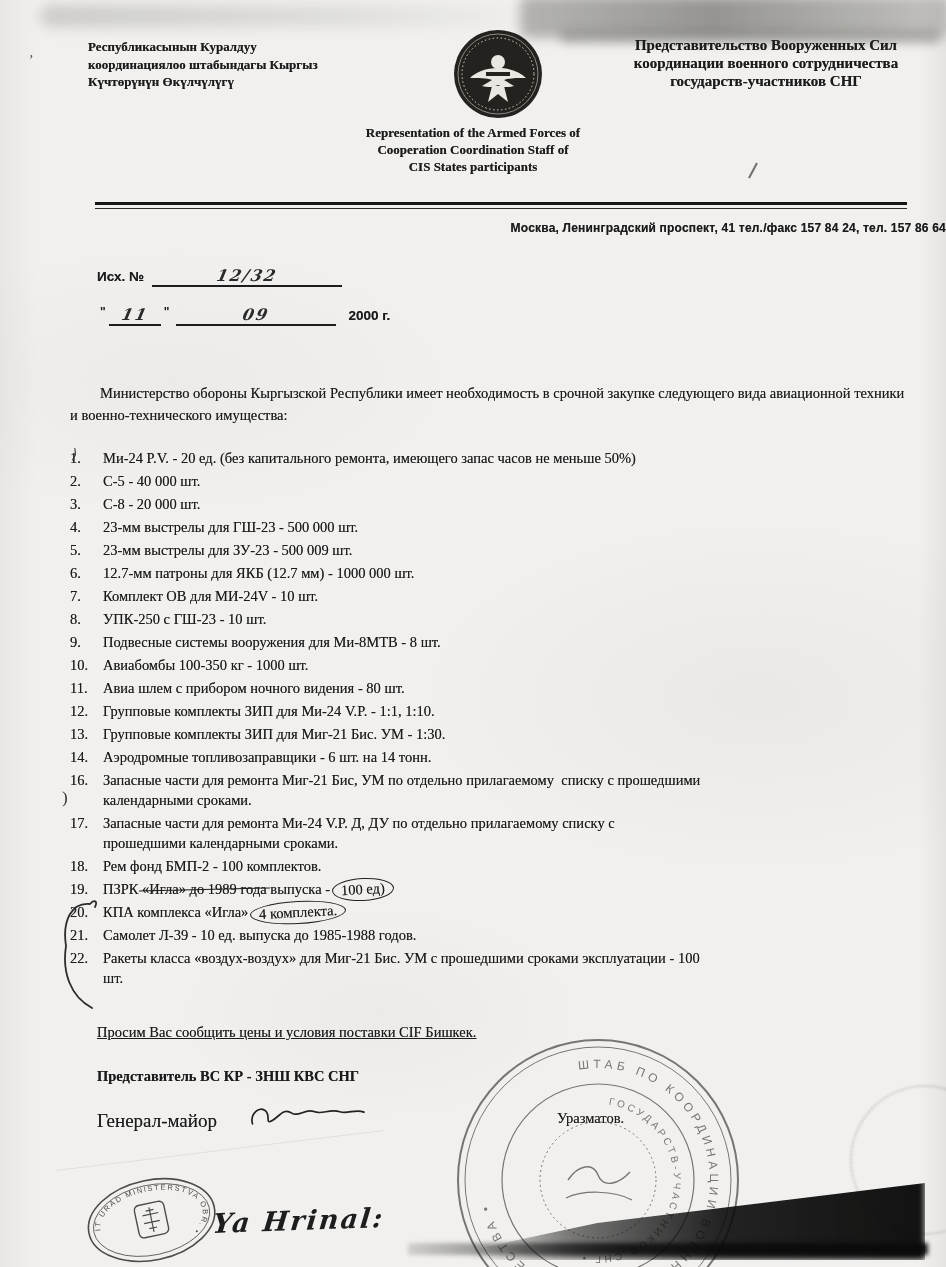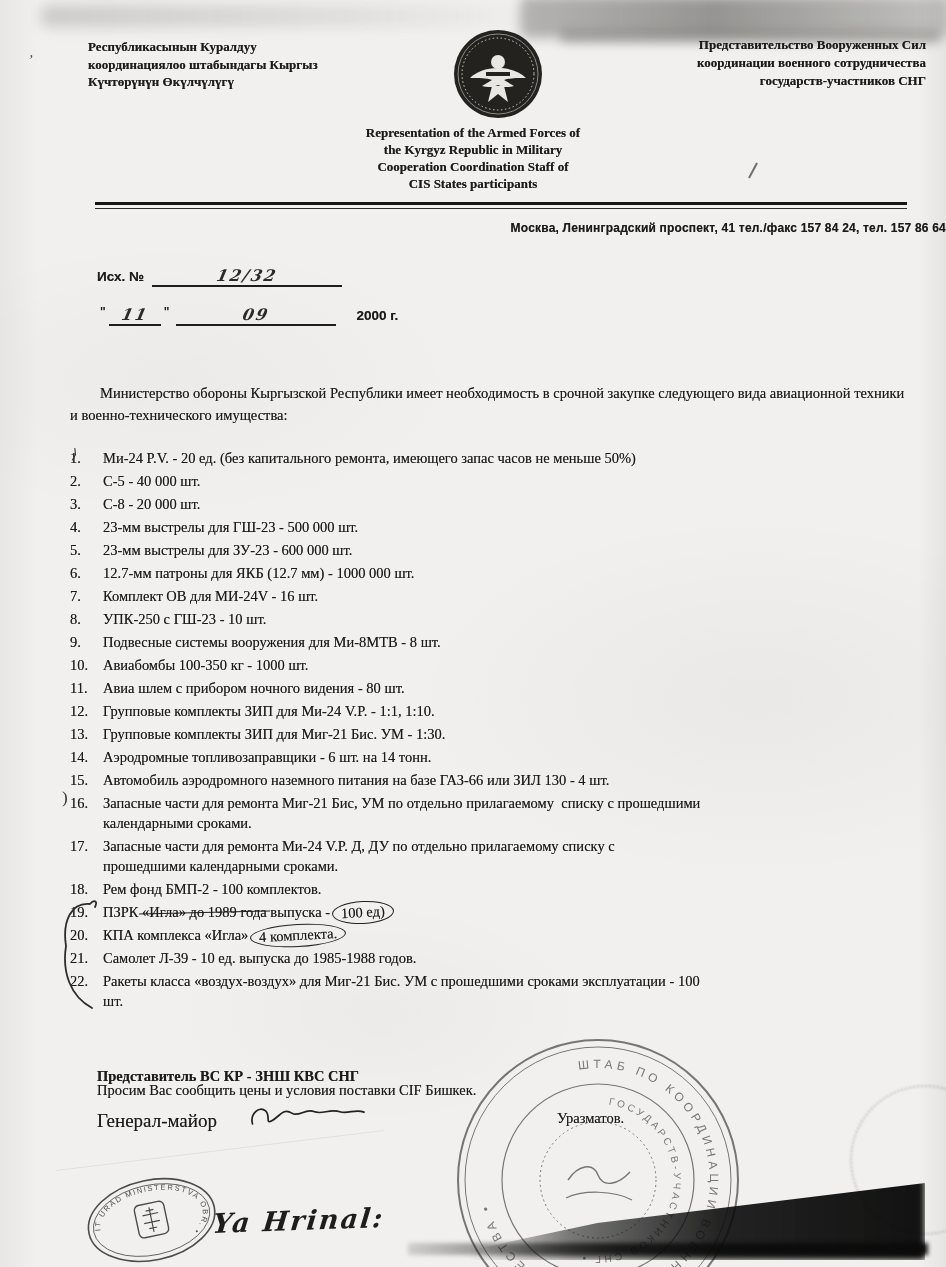--- a/index.html
+++ b/index.html
@@ -38,57 +38,57 @@
     filter:blur(3px);}
   .blob-streak{ position:absolute; left:408px; top:1243px; width:520px; height:12px;
     background:linear-gradient(90deg, rgba(20,20,20,.15), rgba(10,10,10,.8) 40%, rgba(10,10,10,.9));
     filter:blur(2px);}
   .ghost-stamp{ position:absolute; left:850px; top:1085px; width:150px; height:150px;
     border:2px dotted rgba(70,70,70,.3); border-radius:50%; filter:blur(1px);}
 
   
   .lh-left{ position:absolute; left:88px; top:38px; width:300px;
     font-weight:bold; font-size:13px; line-height:17.5px;}
-  .lh-right{ position:absolute; right:20px; top:36px; width:320px; text-align:right;
-    font-weight:bold; font-size:13px; line-height:18px;}
+  .lh-right{ position:absolute; right:20px; top:36px; width:320px; text-align:center;
+    font-weight:bold; font-size:15px; line-height:18px;}
   .lh-emblem{ position:absolute; left:452px; top:28px; width:92px; height:92px;}
   .lh-english{ position:absolute; left:0; top:124px; width:100%; text-align:center;
     font-weight:bold; font-size:13px; line-height:17px;}
   .rule-thick{ position:absolute; left:95px; top:202px; width:812px; height:3px; background:#161616;}
   .rule-thin{ position:absolute; left:95px; top:208px; width:812px; height:1px; background:#2a2a2a;}
   .address{ position:absolute; left:0; top:221px; width:100%; text-align:right;
     font-family:"Liberation Sans", sans-serif; font-weight:600; font-size:12px; letter-spacing:.2px;}
 
   
   .ref-row{ position:absolute; left:97px; top:266px; font-family:"Liberation Sans", sans-serif;
     font-weight:bold; font-size:13.5px;}
   .ref-underline{ display:inline-block; border-bottom:2px solid #1d1d1d; text-align:center; }
   .u-num{ width:190px; margin-left:8px;}
   .hand{ display:inline-block; font-family:"DejaVu Serif", serif; font-style:italic;
     font-size:16px; letter-spacing:2px; transform:skewX(-12deg); color:#2a2a2a;}
   .date-row{ position:absolute; left:97px; top:305px; font-family:"Liberation Sans", sans-serif;
     font-weight:bold; font-size:13.5px;}
   .q{ font-size:12px; vertical-align:4px; margin:0 3px;}
   .u-day{ width:52px;}
   .u-month{ width:160px; margin:0 4px;}
-  .year{ margin-left:16px;}
+  .year{ margin-left:8px;}
 
   
   .intro{ position:absolute; left:70px; top:382px; width:845px; margin:0;
     font-size:14.5px; line-height:22px; text-indent:30px;}
   .items{ position:absolute; left:70px; top:448px; width:848px;}
   .item-row{ display:flex; font-size:14.5px; line-height:20px; margin-bottom:3px;}
   .item-num{ width:33px; flex:0 0 33px; }
   .item-text{ flex:1; white-space:pre-wrap;}
   .ann-strike{ position:relative;}
   .ann-strike::after{ content:''; position:absolute; left:-3px; right:-3px; top:52%;
     border-top:1.8px solid #1f1f1f; transform:rotate(-1.3deg);}
   .ann-circle{ display:inline-block; border:1.8px solid #222; border-radius:50%;
     padding:0 8px 1px 8px; margin:-3px -2px; transform:rotate(-3deg);}
-  .closing{ position:absolute; left:97px; top:1082px; margin:0; font-size:14.5px;}
+  .closing{ position:absolute; left:97px; top:1024px; margin:0; font-size:14.5px;text-decoration:underline;}
 
   
   .sig-line1{ position:absolute; left:97px; top:1068px; font-size:14.5px; font-weight:bold;}
   .sig-rank{ position:absolute; left:97px; top:1110px; font-size:19px;}
   .sig-name{ position:absolute; left:557px; top:1110px; font-size:14.5px;}
   .sig-scribble{ position:absolute; left:248px; top:1098px;}
   .stamp-big{ position:absolute; left:448px; top:1030px; opacity:.68;}
   .stamp-small{ position:absolute; left:82px; top:1176px; transform:rotate(-12deg); opacity:.85;}
   .hand-note{ position:absolute; left:213px; top:1205px; font-family:"DejaVu Serif", serif;
     font-style:italic; font-weight:bold; font-size:27px; letter-spacing:2px; color:#1d1d1d;
@@ -132,21 +132,20 @@
   </div>
 
   <div class="lh-right txt">
     <div>Представительство Вооруженных Сил</div>
     <div>координации военного сотрудничества</div>
     <div>государств-участников СНГ</div>
   </div>
 
   <div class="lh-english txt">
     <div>Representation of the Armed Forces of</div>
-    <div>the Kyrgyz Republic in Military</div>
     <div>Cooperation Coordination Staff of</div>
     <div>CIS States participants</div>
   </div>
 
   <div class="mark-slash"></div>
   <div class="mark-apos">’</div>
 
   <div class="rule-thick"></div>
   <div class="rule-thin"></div>
 
@@ -173,29 +172,29 @@
       <div class="item-row">
         <span class="item-num">3.</span>
         <span class="item-text">С-8 - 20 000 шт.</span>
       </div>
       <div class="item-row">
         <span class="item-num">4.</span>
         <span class="item-text">23-мм выстрелы для ГШ-23 - 500 000 шт.</span>
       </div>
       <div class="item-row">
         <span class="item-num">5.</span>
-        <span class="item-text">23-мм выстрелы для ЗУ-23 - 600 000 шт.</span>
+        <span class="item-text">23-мм выстрелы для ЗУ-23 - 500 009 шт.</span>
       </div>
       <div class="item-row">
         <span class="item-num">6.</span>
         <span class="item-text">12.7-мм патроны для ЯКБ (12.7 мм) - 1000 000 шт.</span>
       </div>
       <div class="item-row">
         <span class="item-num">7.</span>
-        <span class="item-text">Комплект ОВ для МИ-24V - 16 шт.</span>
+        <span class="item-text">Комплект ОВ для МИ-24V - 10 шт.</span>
       </div>
       <div class="item-row">
         <span class="item-num">8.</span>
         <span class="item-text">УПК-250 с ГШ-23 - 10 шт.</span>
       </div>
       <div class="item-row">
         <span class="item-num">9.</span>
         <span class="item-text">Подвесные системы вооружения для Ми-8МТВ - 8 шт.</span>
       </div>
       <div class="item-row">
@@ -210,24 +209,20 @@
         <span class="item-num">12.</span>
         <span class="item-text">Групповые комплекты ЗИП для Ми-24 V.P. - 1:1, 1:10.</span>
       </div>
       <div class="item-row">
         <span class="item-num">13.</span>
         <span class="item-text">Групповые комплекты ЗИП для Миг-21 Бис. УМ - 1:30.</span>
       </div>
       <div class="item-row">
         <span class="item-num">14.</span>
         <span class="item-text">Аэродромные топливозаправщики - 6 шт. на 14 тонн.</span>
-      </div>
-      <div class="item-row">
-        <span class="item-num">15.</span>
-        <span class="item-text">Автомобиль аэродромного наземного питания на базе ГАЗ-66 или ЗИЛ 130 - 4 шт.</span>
       </div>
       <div class="item-row">
         <span class="item-num">16.</span>
         <span class="item-text">Запасные части для ремонта Миг-21 Бис, УМ по отдельно прилагаемому  списку с прошедшими
 календарными сроками.</span>
       </div>
       <div class="item-row">
         <span class="item-num">17.</span>
         <span class="item-text">Запасные части для ремонта Ми-24 V.P. Д, ДУ по отдельно прилагаемому списку с
 прошедшими календарными сроками.</span>

